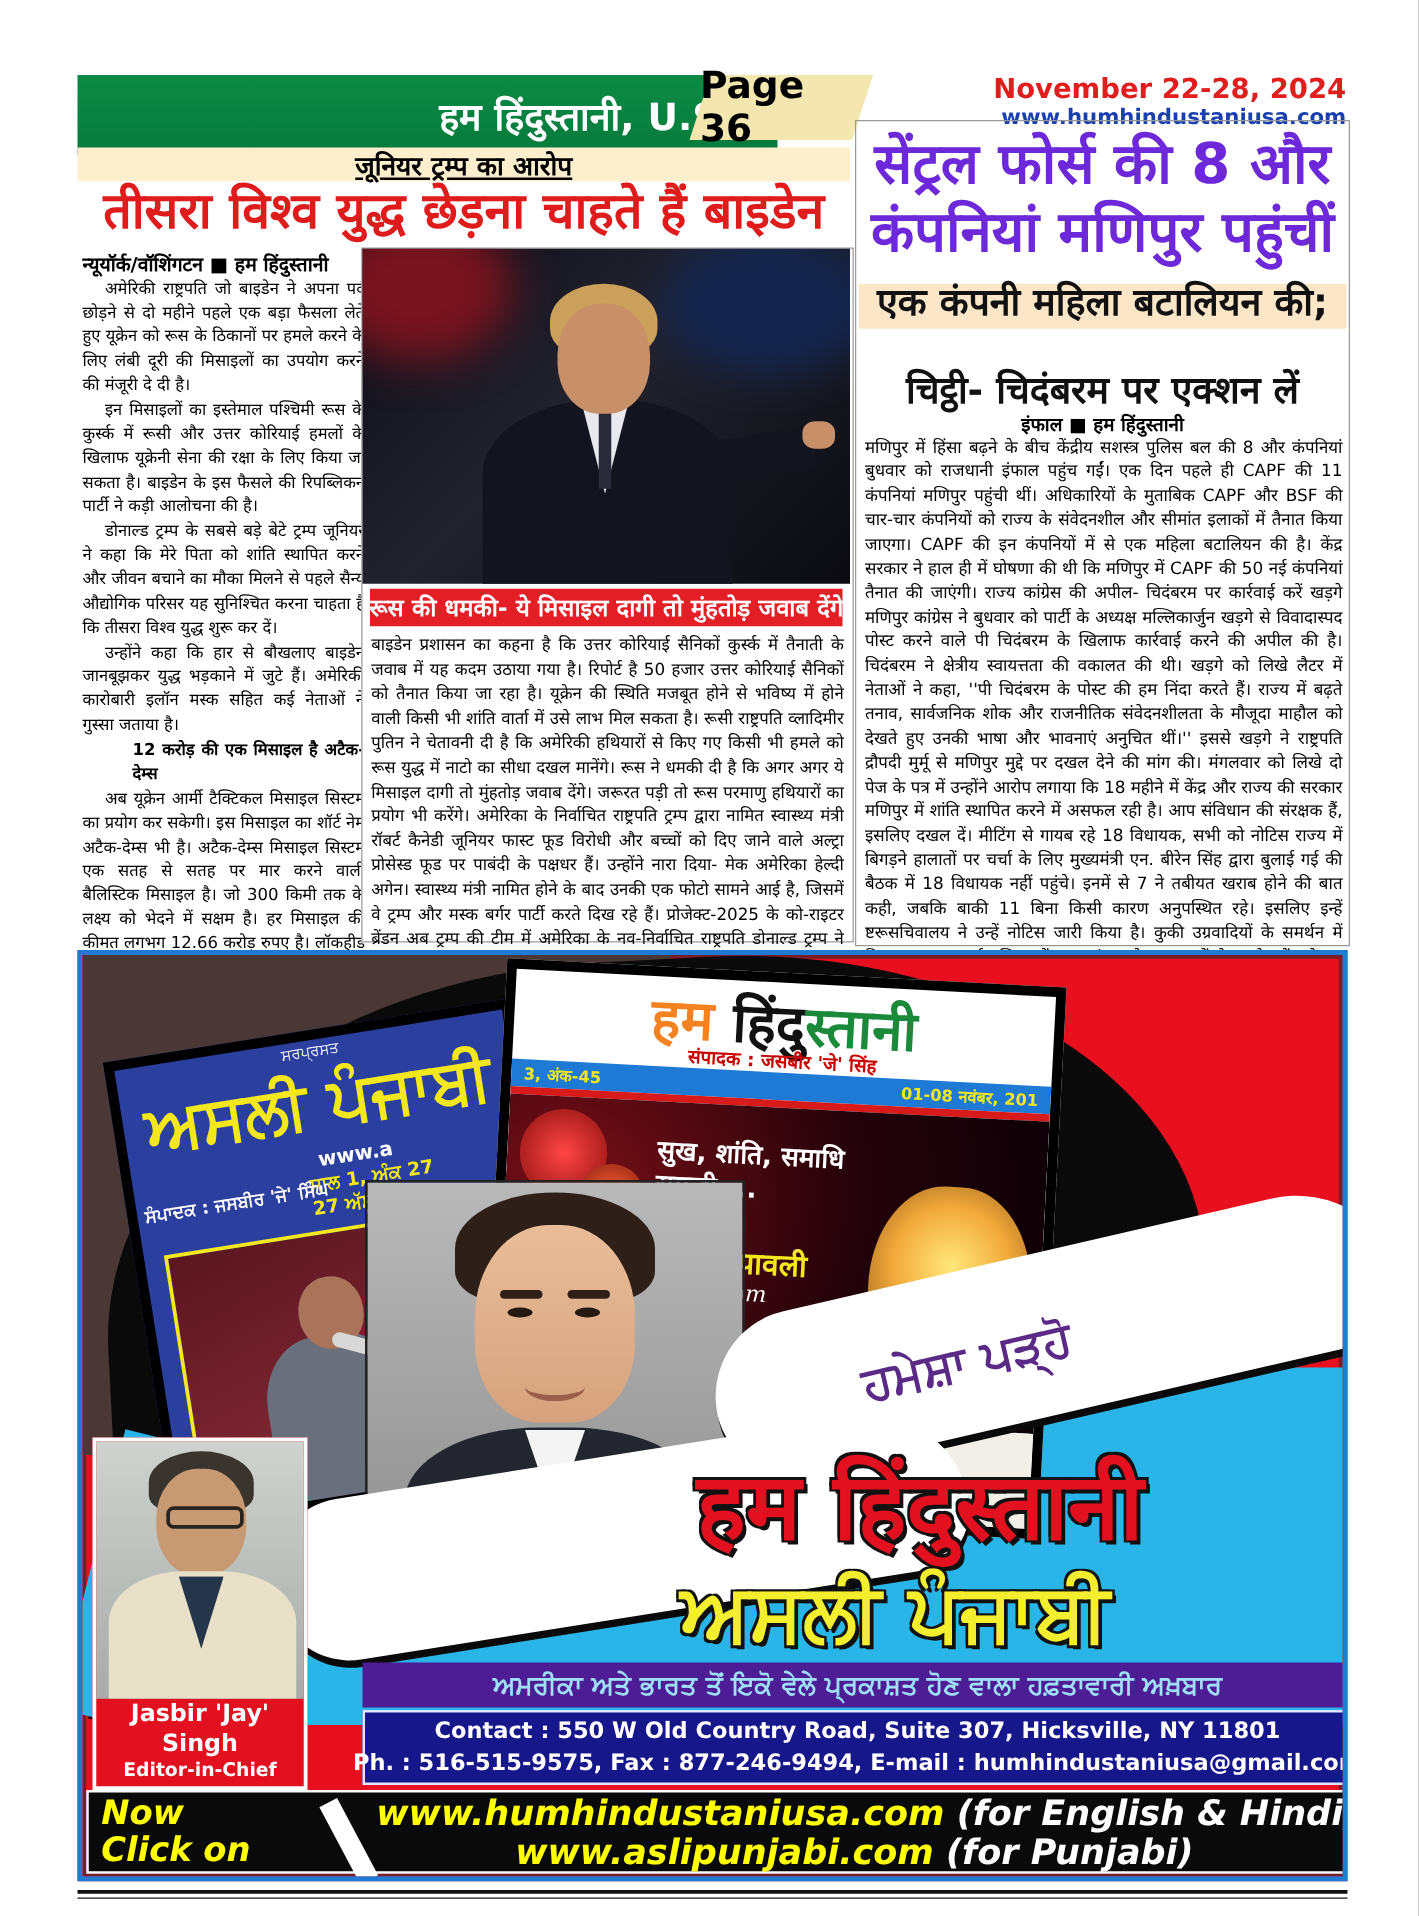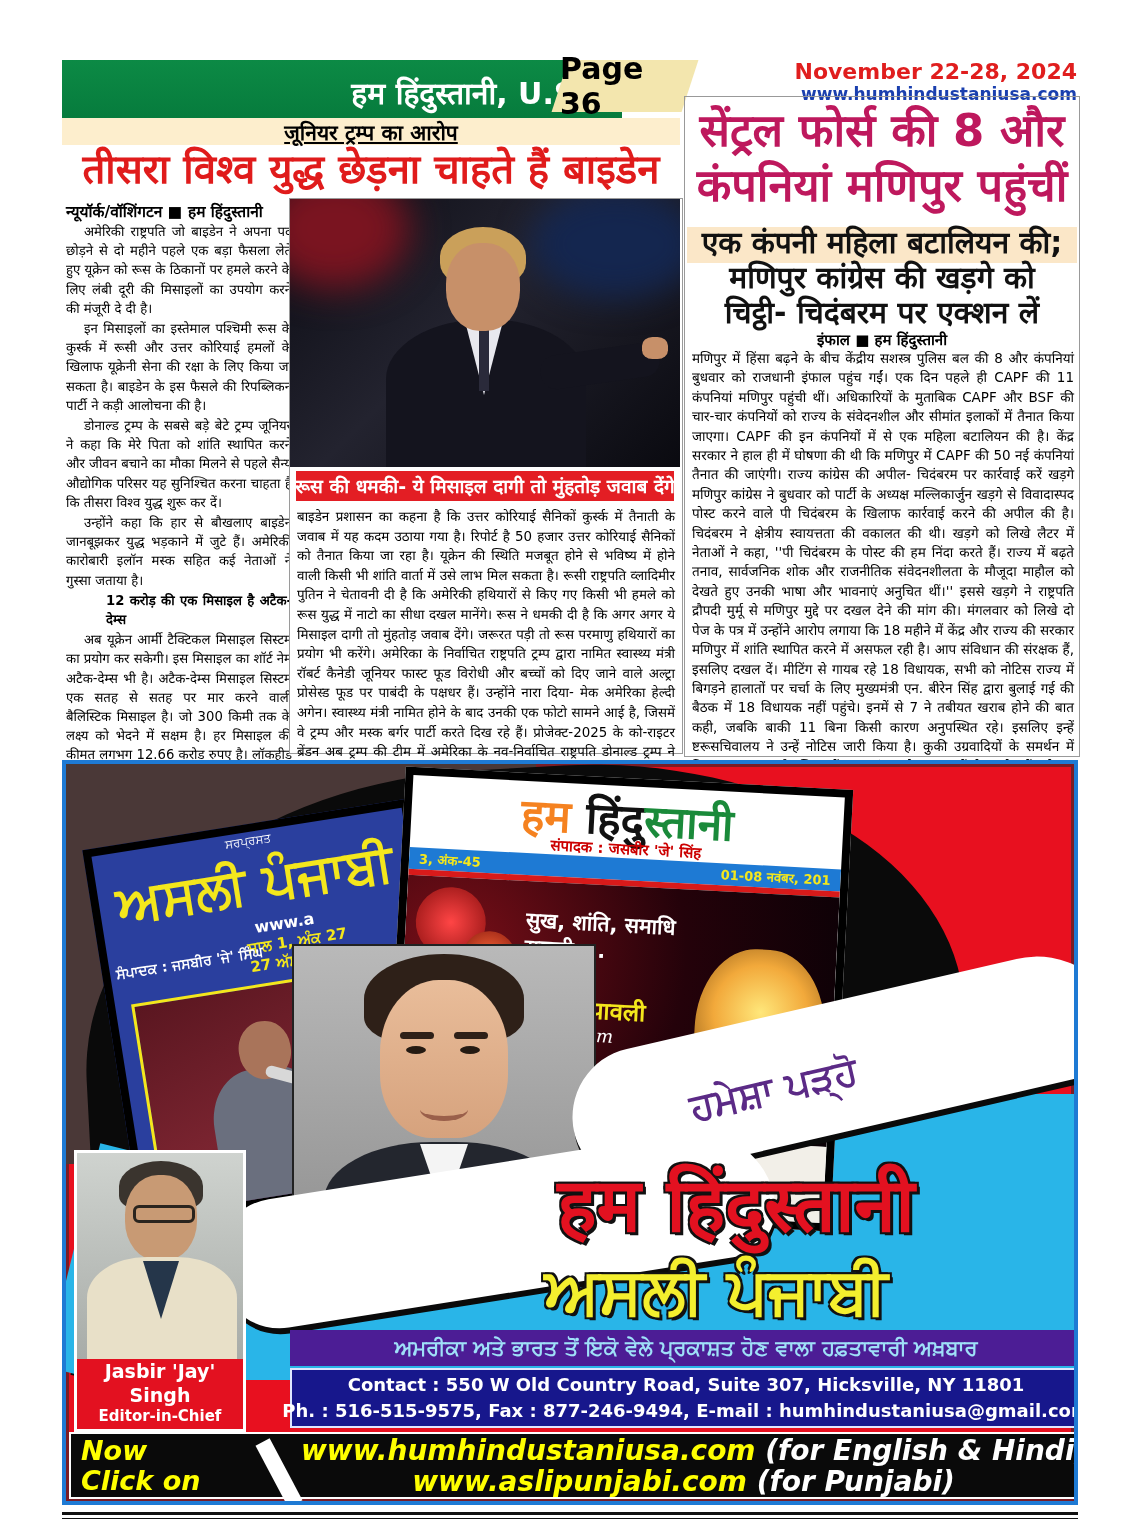--- a/index.html
+++ b/index.html
@@ -37,21 +37,21 @@
   .ph-shirt{left:176px;top:126px;width:36px;height:70px;background:#e8e8ee;clip-path:polygon(50% 100%,0 0,100% 0);}
   .ph-tie{left:189px;top:128px;width:10px;height:64px;background:#2a2a3a;}
   .ph-arm{left:250px;top:150px;width:120px;height:34px;background:#14141e;border-radius:16px;transform:rotate(-8deg);}
   .ph-hand{left:352px;top:138px;width:26px;height:22px;background:#c79069;border-radius:40%;}
   .caption-bar{left:6px;top:272px;width:378px;height:30px;background:#e31e24;display:flex;align-items:center;justify-content:center;}
   .caption-bar span{color:#fff;font-weight:bold;font-size:19px;white-space:nowrap;}
   .l-bottom{left:7px;top:308px;width:378px;font-size:13.4px;line-height:19.6px;text-align:justify;}
 
   
   .r-box{left:684px;top:96px;width:396px;height:661px;border:1px solid #999;box-sizing:border-box;}
-  .r-headline{left:0;top:6px;width:100%;text-align:center;color:#be185d;font-weight:bold;font-size:45px;line-height:55px;}
+  .r-headline{left:0;top:6px;width:100%;text-align:center;color:#6d28d9;font-weight:bold;font-size:45px;line-height:55px;}
   .r-sub1-band{left:2px;top:122px;width:390px;height:36px;background:#fbe7c8;}
   .r-sub{left:0;top:120px;width:100%;text-align:center;font-weight:bold;font-size:30px;line-height:36px;color:#111;}
   .r-byline{left:0;top:232px;width:100%;text-align:center;font-weight:bold;font-size:15px;}
   .r-body{left:7px;top:252px;width:382px;font-size:13.5px;line-height:19.4px;text-align:justify;}
 
   
   .ad{left:62px;top:760px;width:1016px;height:745px;background:#e8101f;border:4px solid #1e7ad4;
       box-sizing:border-box;overflow:hidden;box-shadow:inset 0 0 0 3px #7a1d26;}
   .ad-brown{left:0;top:0;width:470px;height:400px;background:#4a3837;border-bottom-right-radius:120px;}
   .ad-blue{left:178px;top:330px;width:838px;height:286px;background:#29b5e8;}
@@ -186,21 +186,20 @@
     <div class="abs caption-bar">
       <span>रूस की धमकी- ये मिसाइल दागी तो मुंहतोड़ जवाब देंगे</span>
     </div>
     <div class="abs l-bottom">बाइडेन प्रशासन का कहना है कि उत्तर कोरियाई सैनिकों कुर्स्क में तैनाती के जवाब में यह कदम उठाया गया है। रिपोर्ट है 50 हजार उत्तर कोरियाई सैनिकों को तैनात किया जा रहा है। यूक्रेन की स्थिति मजबूत होने से भविष्य में होने वाली किसी भी शांति वार्ता में उसे लाभ मिल सकता है। रूसी राष्ट्रपति व्लादिमीर पुतिन ने चेतावनी दी है कि अमेरिकी हथियारों से किए गए किसी भी हमले को रूस युद्ध में नाटो का सीधा दखल मानेंगे। रूस ने धमकी दी है कि अगर अगर ये मिसाइल दागी तो मुंहतोड़ जवाब देंगे। जरूरत पड़ी तो रूस परमाणु हथियारों का प्रयोग भी करेंगे। अमेरिका के निर्वाचित राष्ट्रपति ट्रम्प द्वारा नामित स्वास्थ्य मंत्री रॉबर्ट कैनेडी जूनियर फास्ट फूड विरोधी और बच्चों को दिए जाने वाले अल्ट्रा प्रोसेस्ड फूड पर पाबंदी के पक्षधर हैं। उन्होंने नारा दिया- मेक अमेरिका हेल्दी अगेन। स्वास्थ्य मंत्री नामित होने के बाद उनकी एक फोटो सामने आई है, जिसमें वे ट्रम्प और मस्क बर्गर पार्टी करते दिख रहे हैं। प्रोजेक्ट-2025 के को-राइटर ब्रेंडन अब ट्रम्प की टीम में अमेरिका के नव-निर्वाचित राष्ट्रपति डोनाल्ड ट्रम्प ने घोषणा की है कि उन्होंने ब्रेंडन कैर को संघीय संचार आयोग (स्रष्ट्ट) का अध्यक्ष चुना है। 45 वर्षीय कैर वर्तमान में शीर्ष रिपब्लिकन हैं, जो दूरसंचार को विनियमित करने वाली स्वतंत्र एजेंसी है।</div>
   </div>
 
   <div class="abs r-box">
     <div class="abs r-sub1-band" style="top:130px;"></div>
     <div class="abs r-headline">सेंट्रल फोर्स की 8 और कंपनियां मणिपुर पहुंचीं</div>
     <div class="abs r-sub" style="top:128px;">एक कंपनी महिला बटालियन की;</div>
-    <div class="abs r-sub" style="top:163px;">मणिपुर कांग्रेस की खड़गे को</div>
     <div class="abs r-sub" style="top:198px;">चिट्ठी- चिदंबरम पर एक्शन लें</div>
     <div class="abs r-byline">इंफाल ■ हम हिंदुस्तानी</div>
     <div class="abs r-body">मणिपुर में हिंसा बढ़ने के बीच केंद्रीय सशस्त्र पुलिस बल की 8 और कंपनियां बुधवार को राजधानी इंफाल पहुंच गईं। एक दिन पहले ही CAPF की 11 कंपनियां मणिपुर पहुंची थीं। अधिकारियों के मुताबिक CAPF और BSF की चार-चार कंपनियों को राज्य के संवेदनशील और सीमांत इलाकों में तैनात किया जाएगा। CAPF की इन कंपनियों में से एक महिला बटालियन की है। केंद्र सरकार ने हाल ही में घोषणा की थी कि मणिपुर में CAPF की 50 नई कंपनियां तैनात की जाएंगी। राज्य कांग्रेस की अपील- चिदंबरम पर कार्रवाई करें खड़गे मणिपुर कांग्रेस ने बुधवार को पार्टी के अध्यक्ष मल्लिकार्जुन खड़गे से विवादास्पद पोस्ट करने वाले पी चिदंबरम के खिलाफ कार्रवाई करने की अपील की है। चिदंबरम ने क्षेत्रीय स्वायत्तता की वकालत की थी। खड़गे को लिखे लैटर में नेताओं ने कहा, ''पी चिदंबरम के पोस्ट की हम निंदा करते हैं। राज्य में बढ़ते तनाव, सार्वजनिक शोक और राजनीतिक संवेदनशीलता के मौजूदा माहौल को देखते हुए उनकी भाषा और भावनाएं अनुचित थीं।'' इससे खड़गे ने राष्ट्रपति द्रौपदी मुर्मू से मणिपुर मुद्दे पर दखल देने की मांग की। मंगलवार को लिखे दो पेज के पत्र में उन्होंने आरोप लगाया कि 18 महीने में केंद्र और राज्य की सरकार मणिपुर में शांति स्थापित करने में असफल रही है। आप संविधान की संरक्षक हैं, इसलिए दखल दें। मीटिंग से गायब रहे 18 विधायक, सभी को नोटिस राज्य में बिगड़ने हालातों पर चर्चा के लिए मुख्यमंत्री एन. बीरेन सिंह द्वारा बुलाई गई की बैठक में 18 विधायक नहीं पहुंचे। इनमें से 7 ने तबीयत खराब होने की बात कही, जबकि बाकी 11 बिना किसी कारण अनुपस्थित रहे। इसलिए इन्हें ष्टरूसचिवालय ने उन्हें नोटिस जारी किया है। कुकी उग्रवादियों के समर्थन में निकाला ताबूत मार्च मणिपुर में 11 नवंबर को सुरक्षाबलों से मुठभेड़ में मारे गए 10 कुकी उग्रवादियों के लिए न्याय की मांग करते हुए कुकी समुदाय लगातार प्रदर्शन कर रहा है। मंगलवार को भी जिरिबाम और चुराचांदपुर जिले में सैकड़ों लोगों ने 10 खाली ताबूत लेकर मार्च निकाला। पिछले हफ्ते जिरिबाम के बोरोबेकरा पुलिस स्टेशन और पास के जकुराधोर में कैंप पर वर्दीधारी उग्रवादियों ने अंधाधुंध गोलीबारी की थी। इसके बाद सुरक्षा बलों के साथ मुठभेड़ में दस संदिग्ध उग्रवादी मारे गए। हालांकि, कुकी समुदाय का कहना है कि वे लोग विलेज वॉलंटियर्स थे।</div>
   </div>
 
   <div class="abs ad">
     <div class="abs ad-brown"></div>
     <div class="abs book"></div>
     <div class="abs ad-blue"></div>
     <div class="abs spine-black"></div>

